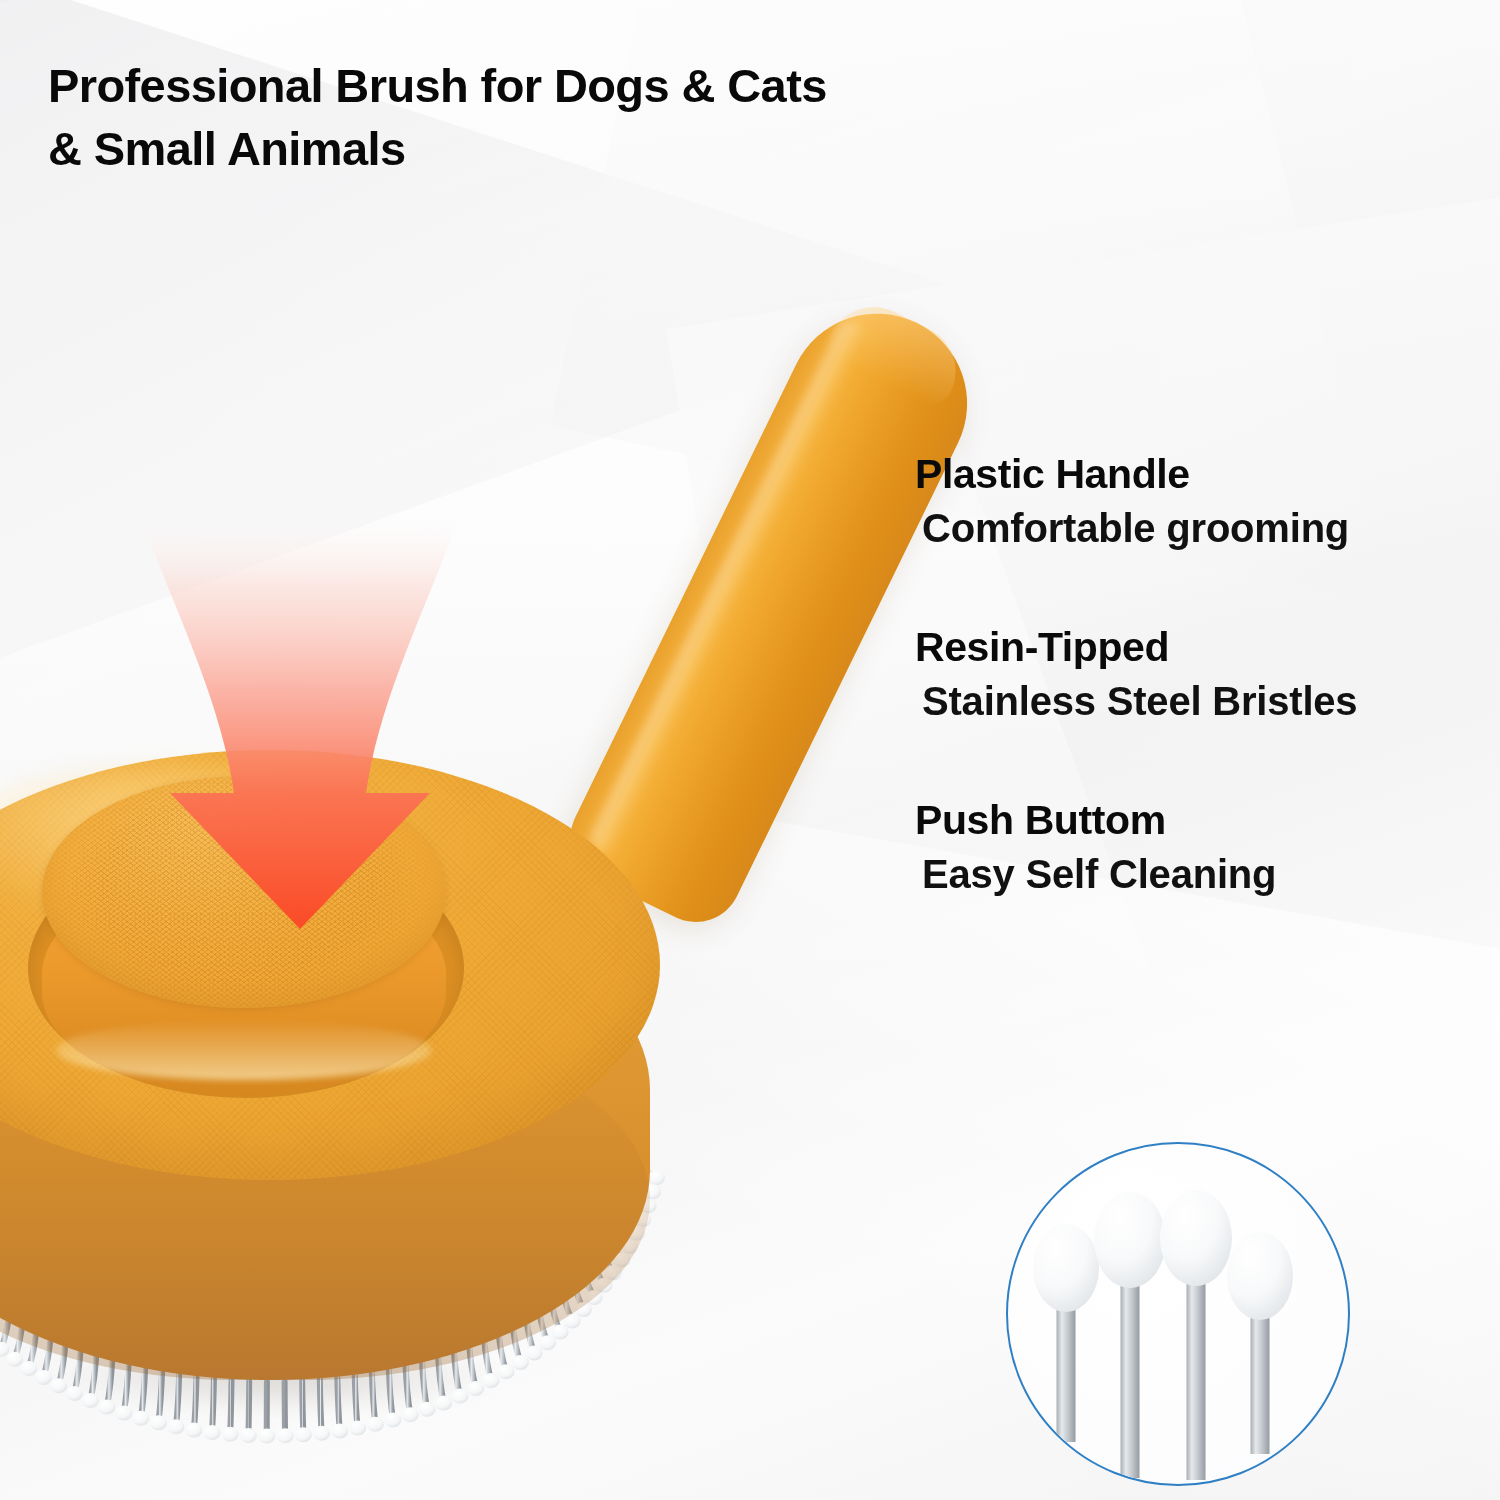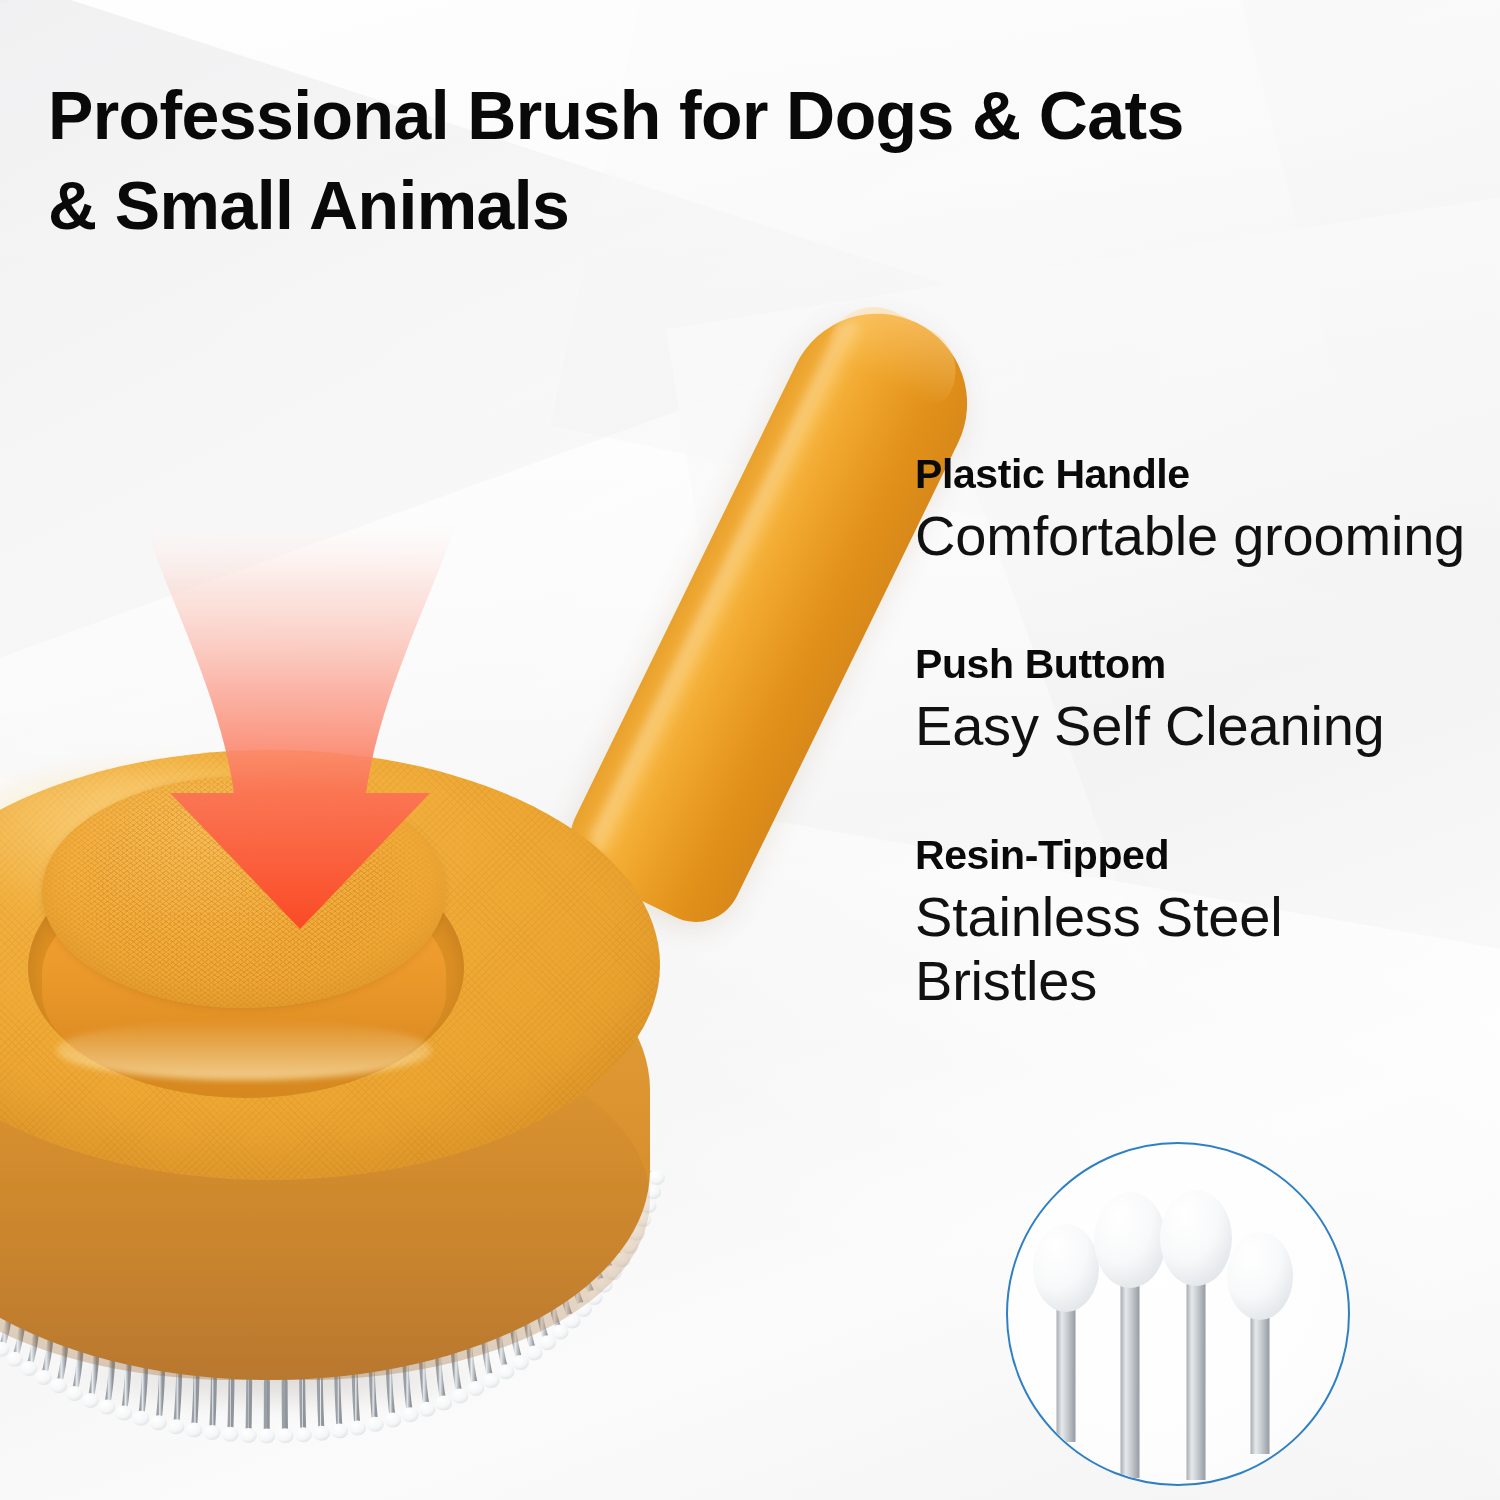--- a/index.html
+++ b/index.html
@@ -43,21 +43,21 @@
   }
   .facet-f{
     top:900px;left:540px;width:1300px;height:760px;
     background:linear-gradient(200deg,rgba(255,255,255,.85),rgba(244,244,246,0) 70%);
     transform:rotate(10deg);
   }
 
   
   .headline{
     position:absolute;left:48px;top:24px;width:1340px;
-    font-weight:700;font-size:68px;line-height:1.33;
+    font-weight:700;font-size:47px;line-height:1.33;
     letter-spacing:-0.6px;color:#090909;
     white-space:pre-line;
   }
 
   
   #product{position:absolute;left:0;top:0;width:1500px;height:1500px;}
 
   .handle{
     position:absolute;
     left:546px;top:258px;
@@ -180,22 +180,22 @@
 
   
   .features{position:absolute;left:915px;top:452px;width:560px;}
   .feat{margin-bottom:74px;}
   .feat:last-child{margin-bottom:0;}
   .feat-title{
     font-size:41px;font-weight:700;color:#0a0a0a;
     letter-spacing:-0.4px;line-height:1.12;margin:0 0 6px 0;
   }
   .feat-sub{
-    font-size:56px;font-weight:400;color:#111111;
-    letter-spacing:-0.2px;line-height:1.15;margin:0;
+    font-size:40px;font-weight:700;color:#111111;
+    letter-spacing:-0.2px;line-height:1.15;margin:7px;
   }
 
   
   .inset{
     position:absolute;left:1006px;top:1142px;width:344px;height:344px;
   }
   .inset-ring{
     position:absolute;inset:0;border-radius:50%;
     border:2px solid #2f7fc4;
     background:radial-gradient(circle at 38% 30%,#ffffff 0%,#fdfdfe 70%,#f7f9fb 100%);
@@ -404,27 +404,27 @@
   </div>
 
   <div class="features">
 
     <div class="feat">
       <p class="feat-title">Plastic Handle</p>
       <p class="feat-sub">Comfortable grooming</p>
     </div>
 
     <div class="feat">
+      <p class="feat-title">Resin-Tipped</p>
+      <p class="feat-sub">Stainless Steel Bristles</p>
+    </div>
+
+    <div class="feat">
       <p class="feat-title">Push Buttom</p>
       <p class="feat-sub">Easy Self Cleaning</p>
-    </div>
-
-    <div class="feat">
-      <p class="feat-title">Resin-Tipped</p>
-      <p class="feat-sub">Stainless Steel Bristles</p>
     </div>
   </div>
 
   <div class="inset">
     <div class="inset-ring"></div>
     <svg viewBox="0 0 344 344" width="344" height="344" style="position:absolute;inset:0;">
       <defs>
         <linearGradient id="pin2" x1="0" y1="0" x2="1" y2="0">
           <stop offset="0%" stop-color="#a7adb3"></stop>
           <stop offset="28%" stop-color="#e6e9ec"></stop>

